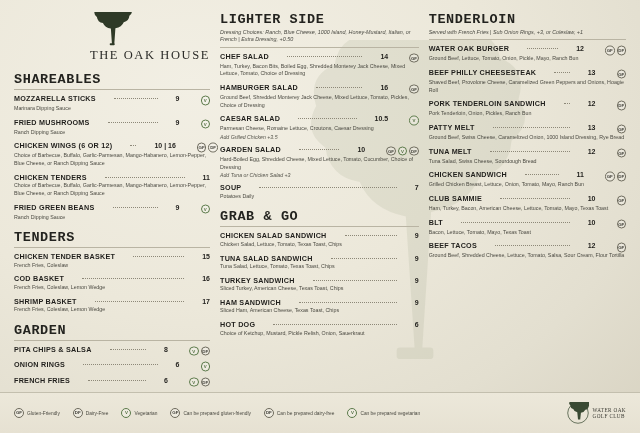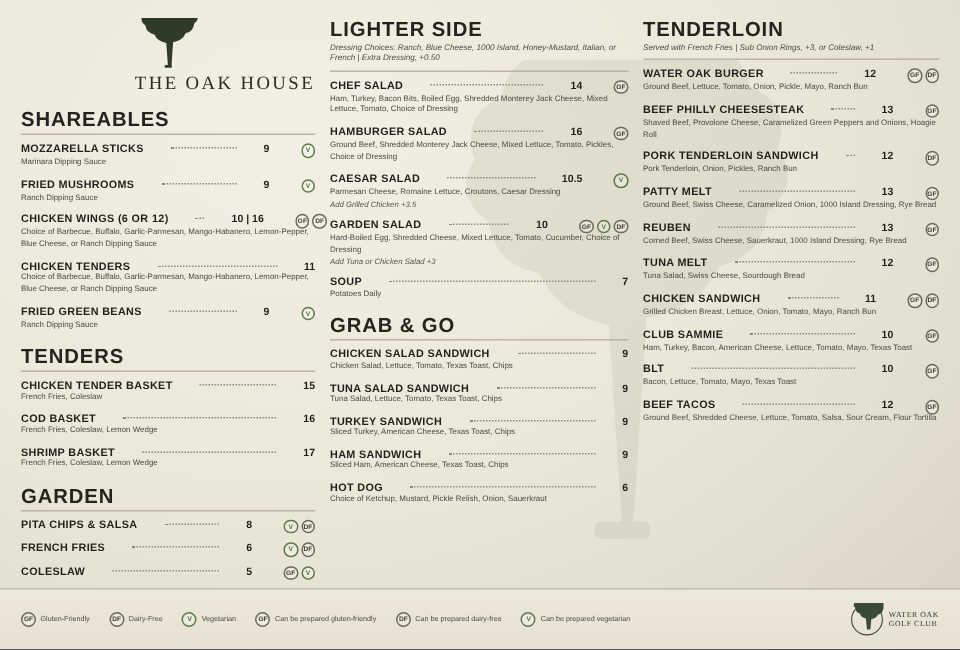--- a/index.html
+++ b/index.html
@@ -44,21 +44,21 @@
   .logo-text{
     font-family:"Liberation Serif", serif;
     font-size:12.5px;
     letter-spacing:1.6px;
     color:#2b2b28;
     margin-top:2px;
   }
 
   
   .section-title{
-    font-family:Liberation Sans, sans-serif;
+    font-family:Liberation Mono, monospace;
     font-weight:bold;
     font-size:13.5px;
     letter-spacing:.6px;
     color:#23231f;
     margin:9px 0 2px 0;
   }
   .section-title.first{margin-top:2px;}
   .section-sub{
     font-size:5.4px;
     font-style:italic;
@@ -268,20 +268,30 @@
                 <span class="dots"></span>
                 <span class="price">8</span>
                 <span class="badges">
                   <span class="badge v">V</span>
                   <span class="badge">DF</span>
                 </span>
               </div>
             </div>
             <div class="item">
               <div class="item-row">
+                <span class="item-name">ONION RINGS</span>
+                <span class="dots"></span>
+                <span class="price">6</span>
+                <span class="badges">
+                  <span class="badge v">V</span>
+                </span>
+              </div>
+            </div>
+            <div class="item">
+              <div class="item-row">
                 <span class="item-name">FRENCH FRIES</span>
                 <span class="dots"></span>
                 <span class="price">6</span>
                 <span class="badges">
                   <span class="badge v">V</span>
                   <span class="badge">DF</span>
                 </span>
               </div>
             </div>
             <div class="item">
@@ -453,31 +463,20 @@
             <div class="item">
               <div class="item-row">
                 <span class="item-name">PATTY MELT</span>
                 <span class="dots"></span>
                 <span class="price">13</span>
                 <span class="badges">
                   <span class="badge">GF</span>
                 </span>
               </div>
               <div class="desc">Ground Beef, Swiss Cheese, Caramelized Onion, 1000 Island Dressing, Rye Bread</div>
-            </div>
-            <div class="item">
-              <div class="item-row">
-                <span class="item-name">REUBEN</span>
-                <span class="dots"></span>
-                <span class="price">13</span>
-                <span class="badges">
-                  <span class="badge">GF</span>
-                </span>
-              </div>
-              <div class="desc">Corned Beef, Swiss Cheese, Sauerkraut, 1000 Island Dressing, Rye Bread</div>
             </div>
             <div class="item">
               <div class="item-row">
                 <span class="item-name">TUNA MELT</span>
                 <span class="dots"></span>
                 <span class="price">12</span>
                 <span class="badges">
                   <span class="badge">GF</span>
                 </span>
               </div>

